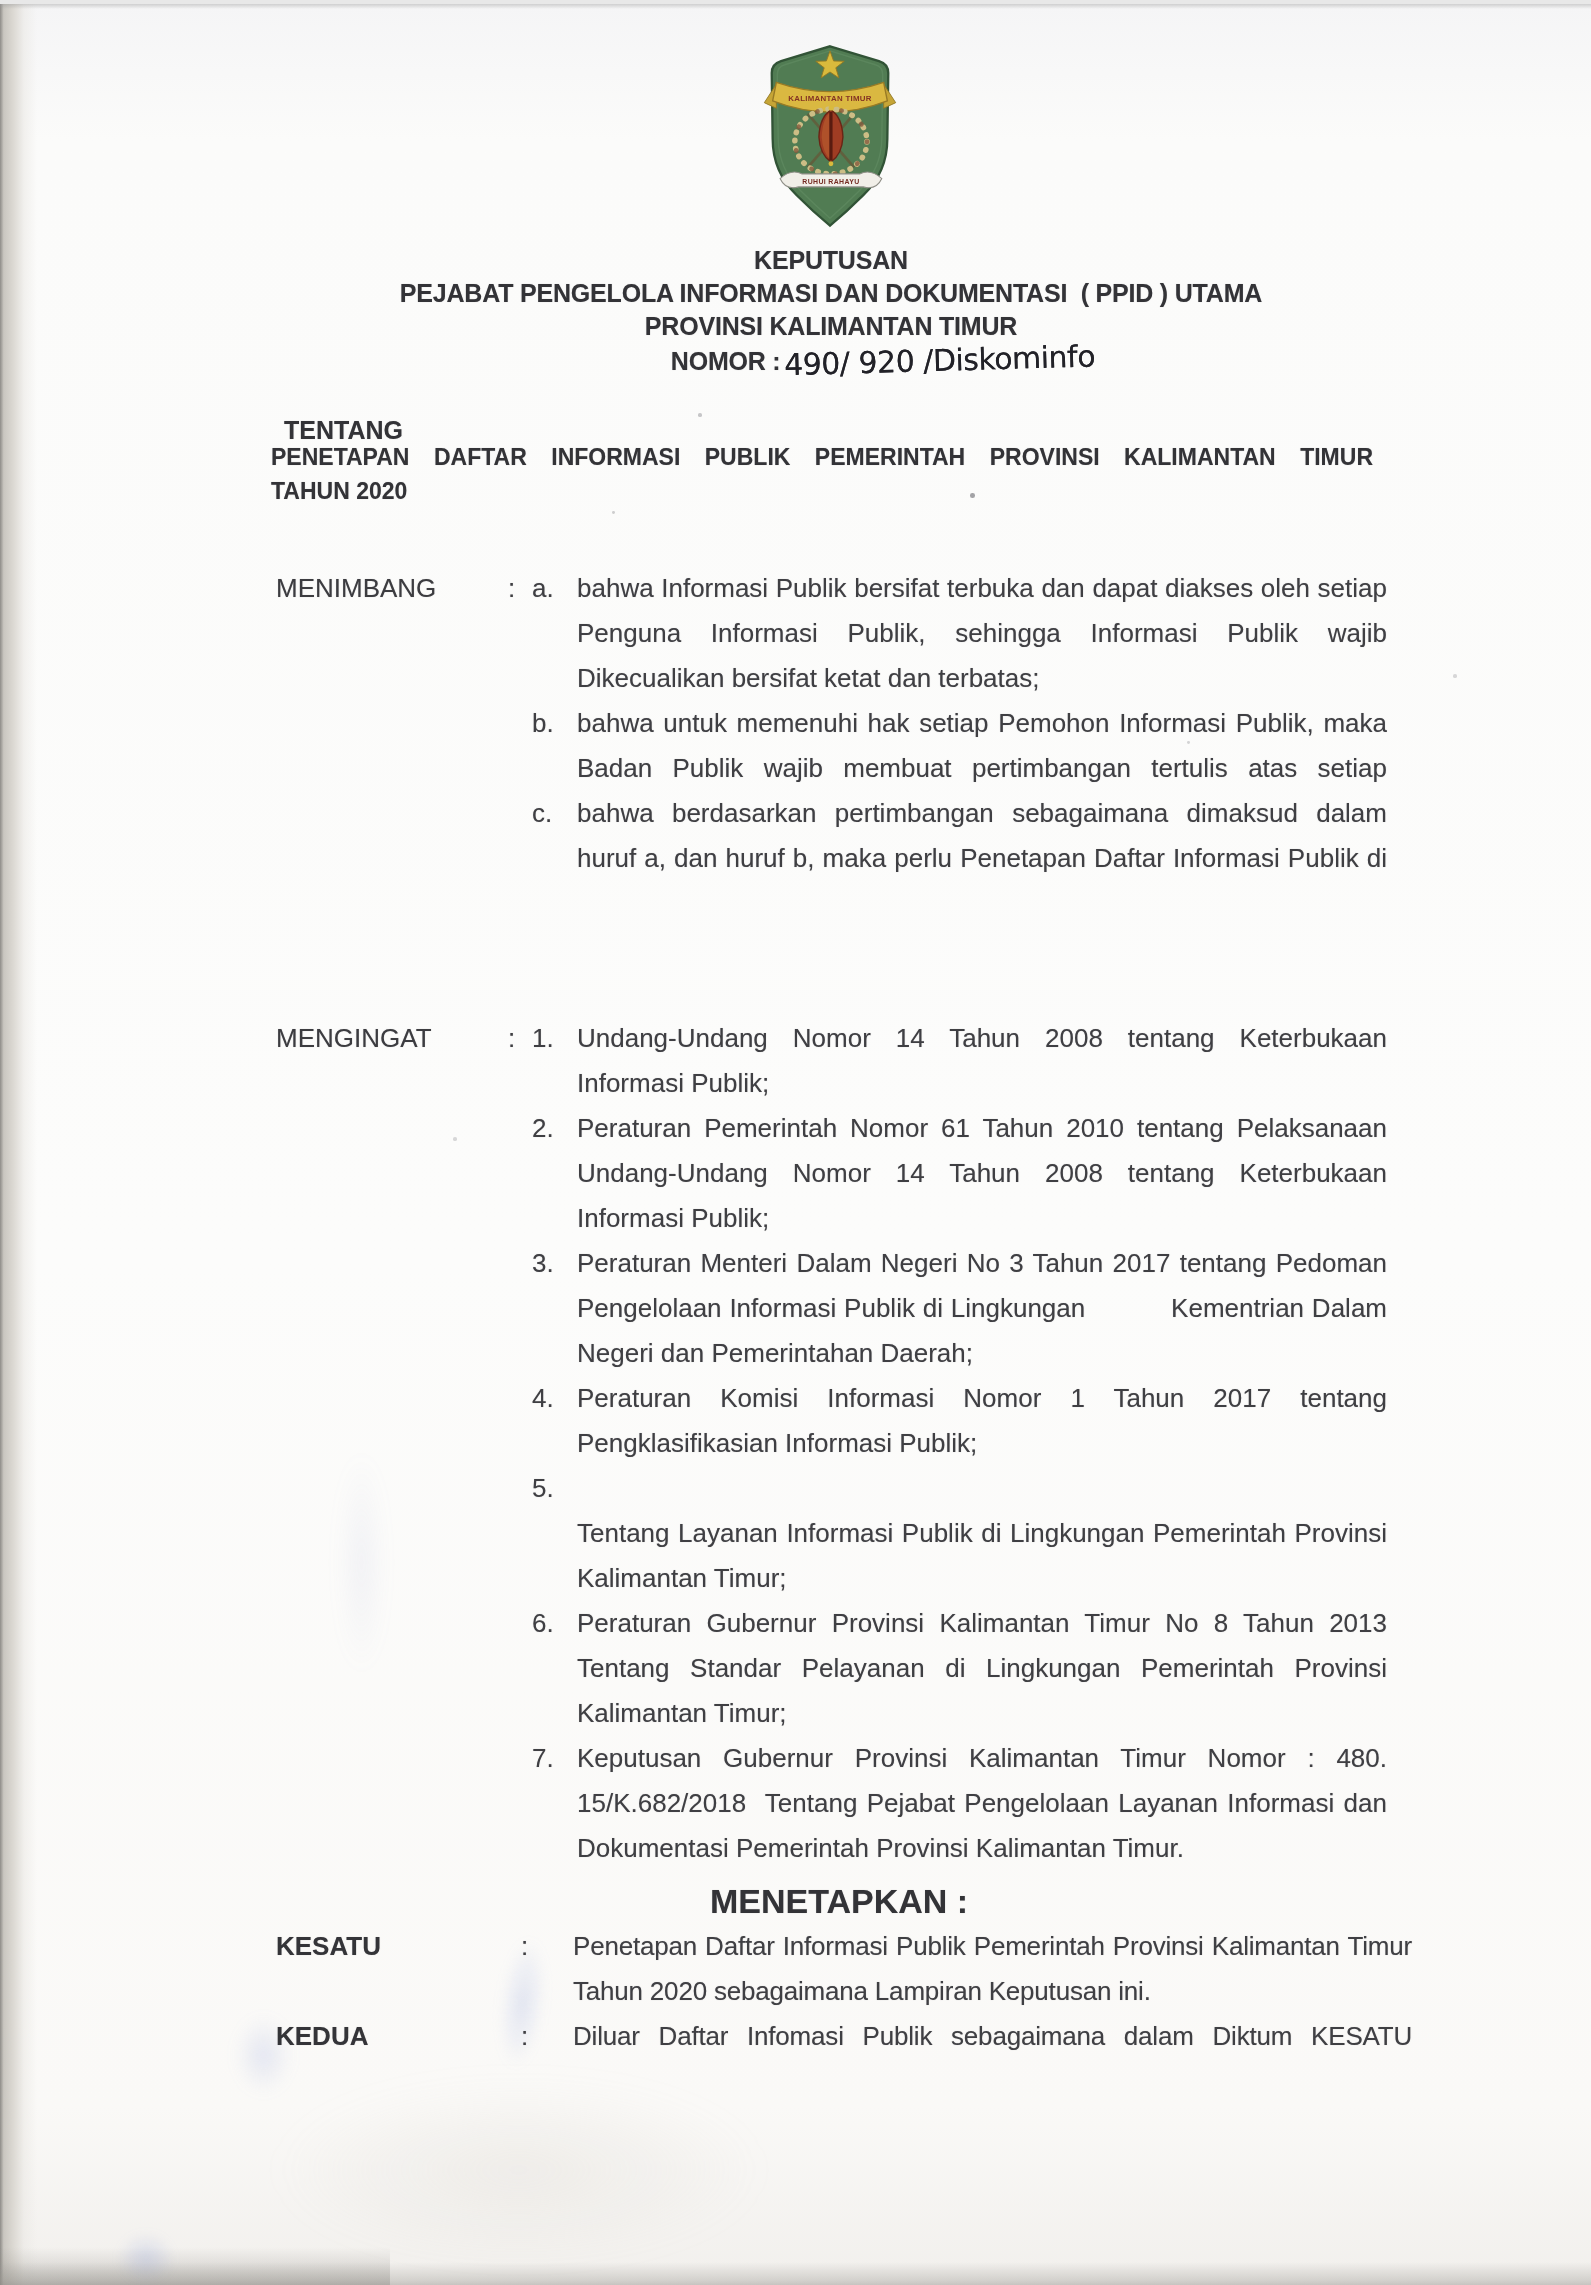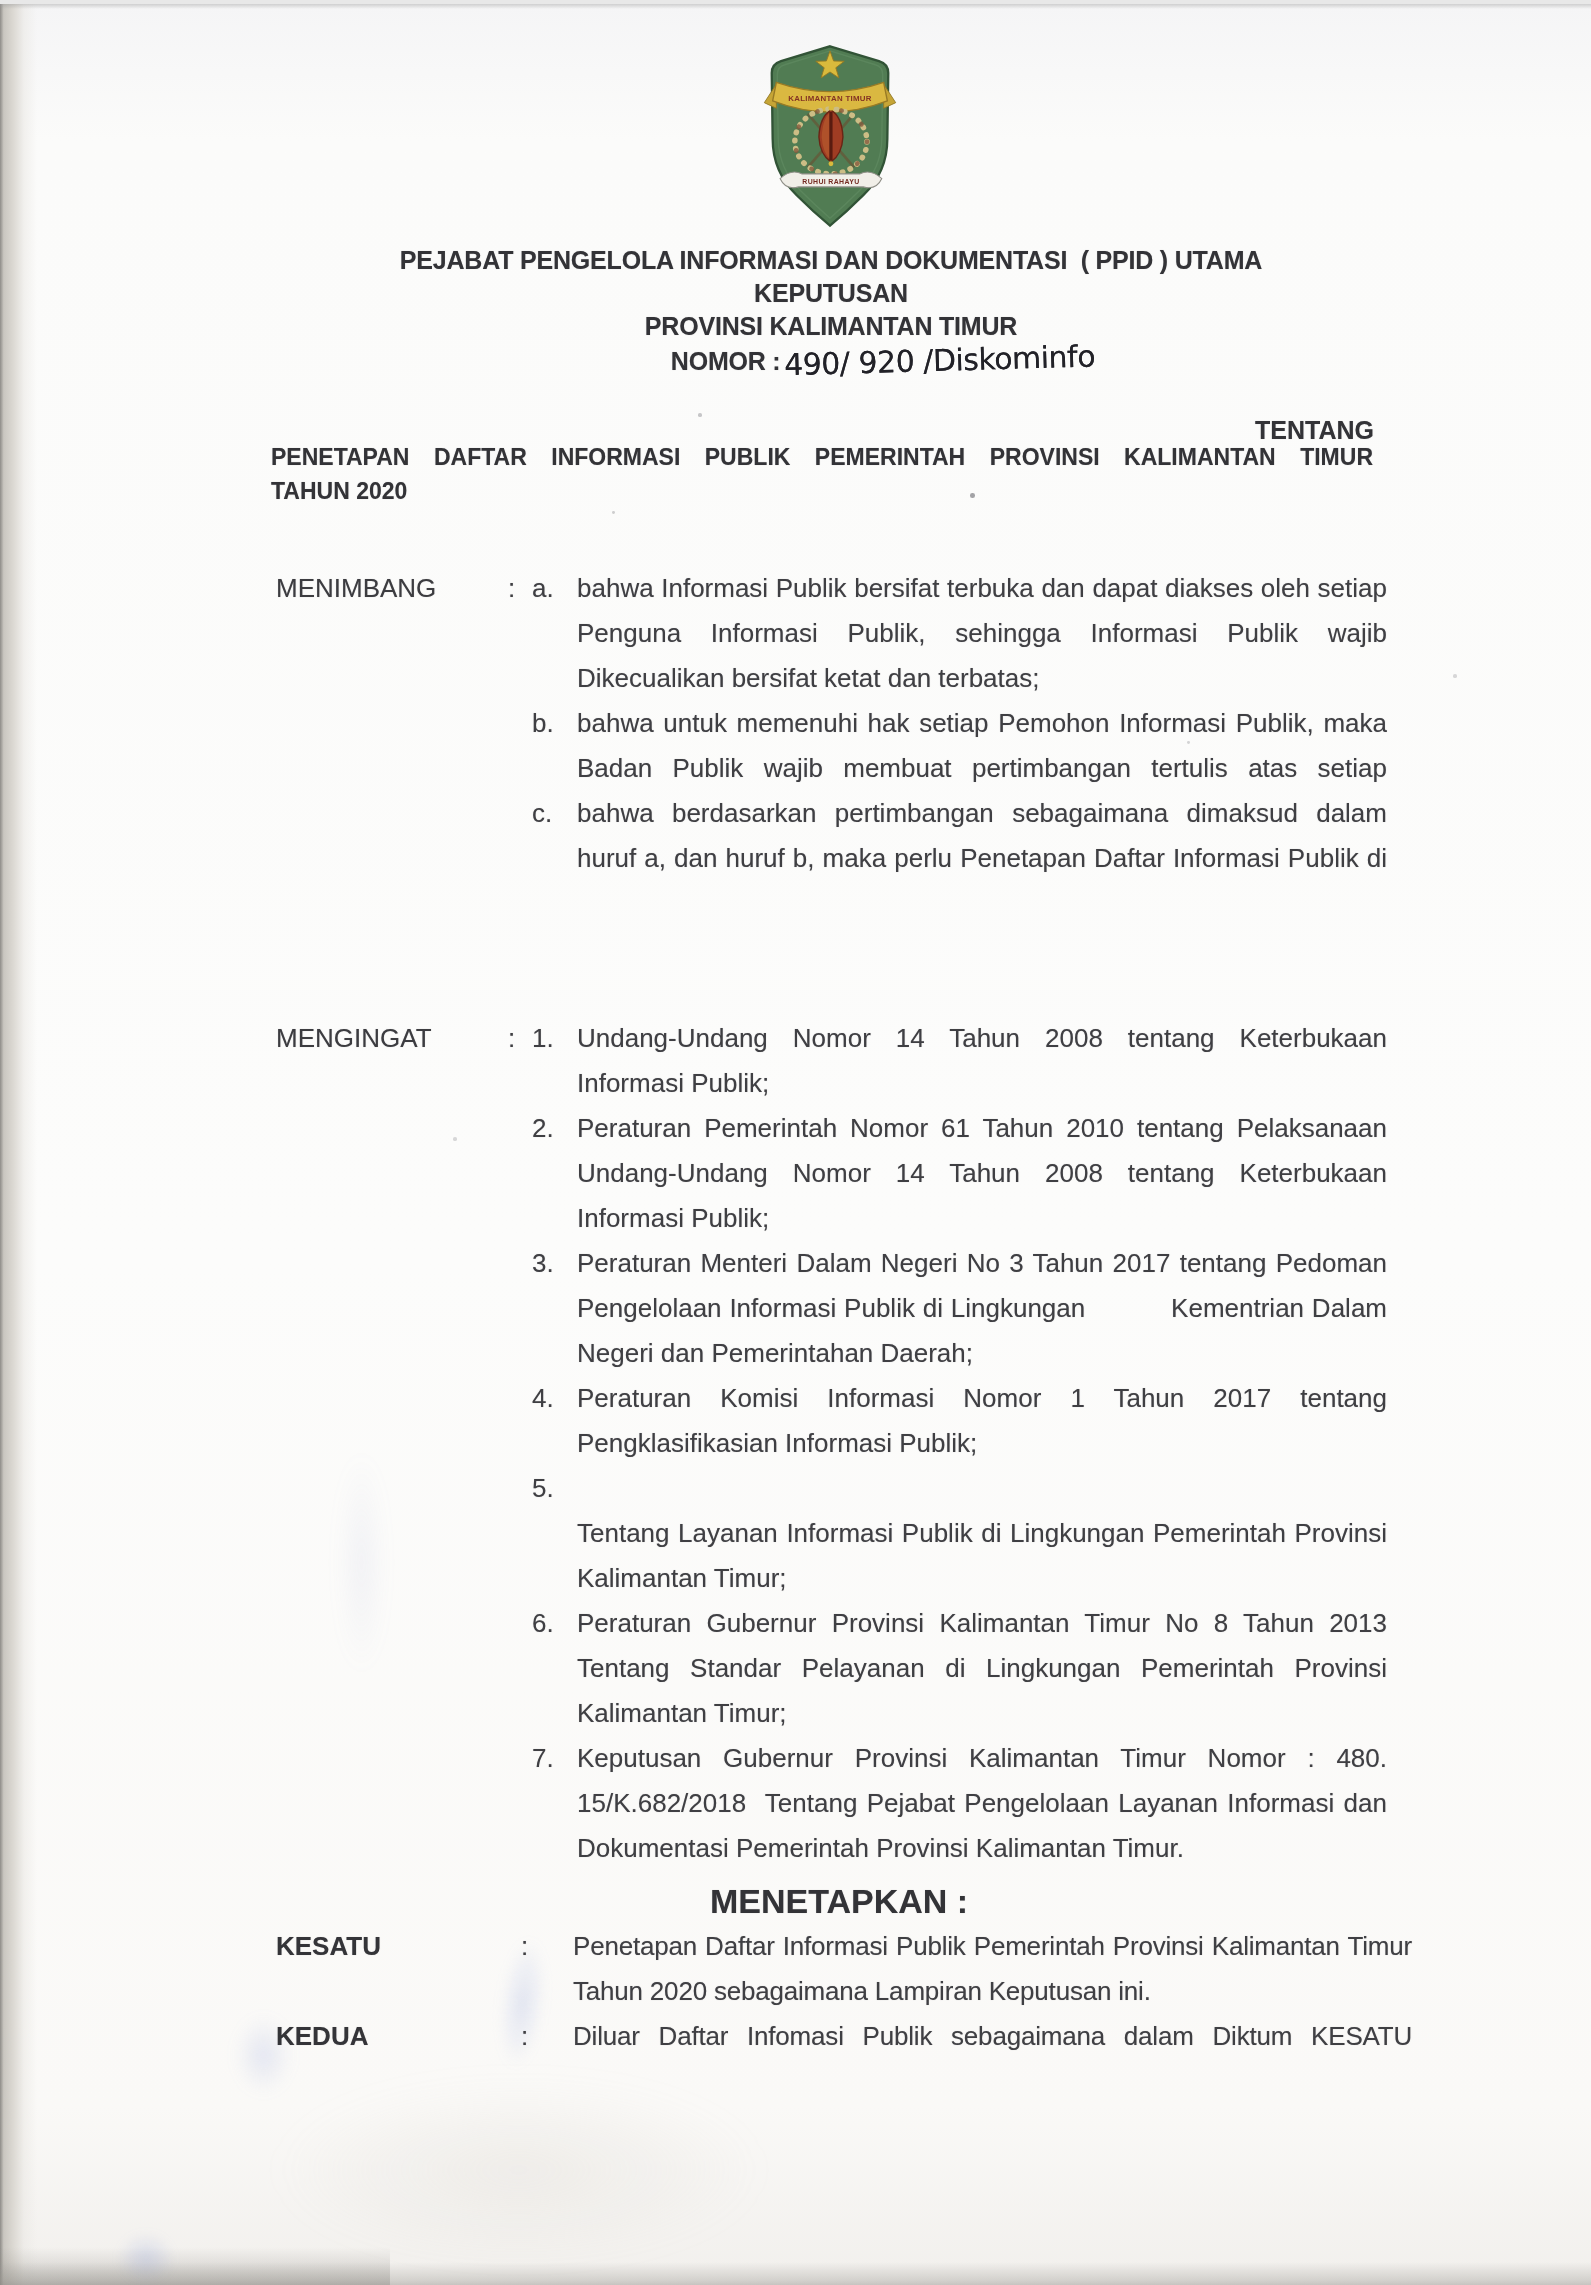--- a/index.html
+++ b/index.html
@@ -42,21 +42,21 @@
   .txt{text-shadow:0 0 0.9px rgba(80,80,85,.38);}
 
   
   .hdr{position:absolute;left:276px;top:240px;width:1110px;text-align:center;
     font-weight:700;font-size:25px;line-height:33px;color:#333337;letter-spacing:-0.2px;}
   .nomor-line{position:relative;height:33px;}
   .nomor-inner{display:inline-block;transform:translateX(52px);white-space:nowrap;}
   .handwriting{display:inline-block;font-family:"DejaVu Sans",sans-serif;font-weight:400;
     font-size:30px;letter-spacing:-0.5px;color:#222228;transform:rotate(-1.6deg) translateY(0.9px);
     text-shadow:0 0 0.5px rgba(20,20,30,.8);margin-left:3.7px;}
-  .tentang{position:absolute;left:264px;top:412px;width:1110px;text-align:right;
+  .tentang{position:absolute;left:284px;top:412px;width:1110px;text-align:left;
     font-weight:700;font-size:25px;color:#333337;}
   .subject{position:absolute;left:271px;top:436px;width:1102px;
     font-weight:700;font-size:23px;line-height:34px;color:#333337;}
   .subject .sline{text-align:left;}
   .subject .sline.j{text-align:justify;text-align-last:justify;}
 
   
   .content{position:absolute;left:276px;top:0;width:1110px;font-size:26px;line-height:45px;}
   .clause{position:absolute;width:1110px;}
   .sec-menimbang{top:562px;}
@@ -119,22 +119,22 @@
       <line x1="81" y1="74" x2="81" y2="126" stroke="#5d1a0e" stroke-width="3.5"></line>
       <circle cx="81" cy="70" r="2.6" fill="#dcba31"></circle>
       <circle cx="81" cy="130" r="2.6" fill="#dcba31"></circle>
 
       <path d="M26 146 Q38 135 50 141 L112 141 Q124 135 136 146 Q130 159 116 155 L46 155 Q32 159 26 146 Z" fill="#f1efe7" stroke="#8f8f86" stroke-width="1.2"></path>
       <text x="81" y="152" text-anchor="middle" font-size="7.5" font-weight="bold" fill="#7a2a20" font-family="Liberation Sans, sans-serif" letter-spacing=".4">RUHUI RAHAYU</text>
     </svg>
   </div>
 
   <div class="hdr txt">
+    <div>KEPUTUSAN</div>
     <div>PEJABAT PENGELOLA INFORMASI DAN DOKUMENTASI &nbsp;( PPID ) UTAMA</div>
-    <div>KEPUTUSAN</div>
     <div>PROVINSI KALIMANTAN TIMUR</div>
     <div class="nomor-line">
       <span class="nomor-inner">
         <span>NOMOR :</span><span class="handwriting">490/ 920 /Diskominfo</span>
       </span>
     </div>
   </div>
 
   <div class="tentang txt">TENTANG</div>
 

